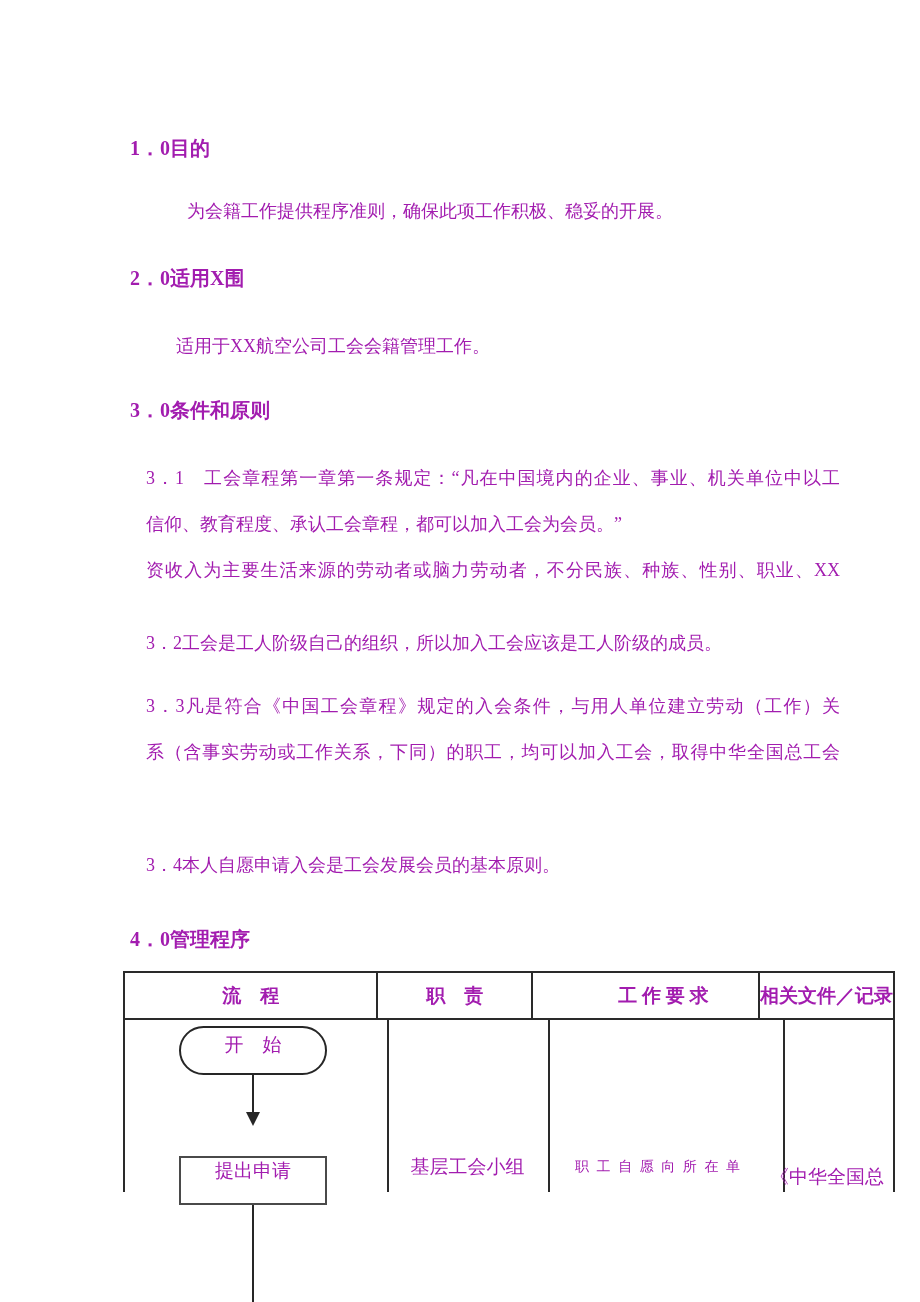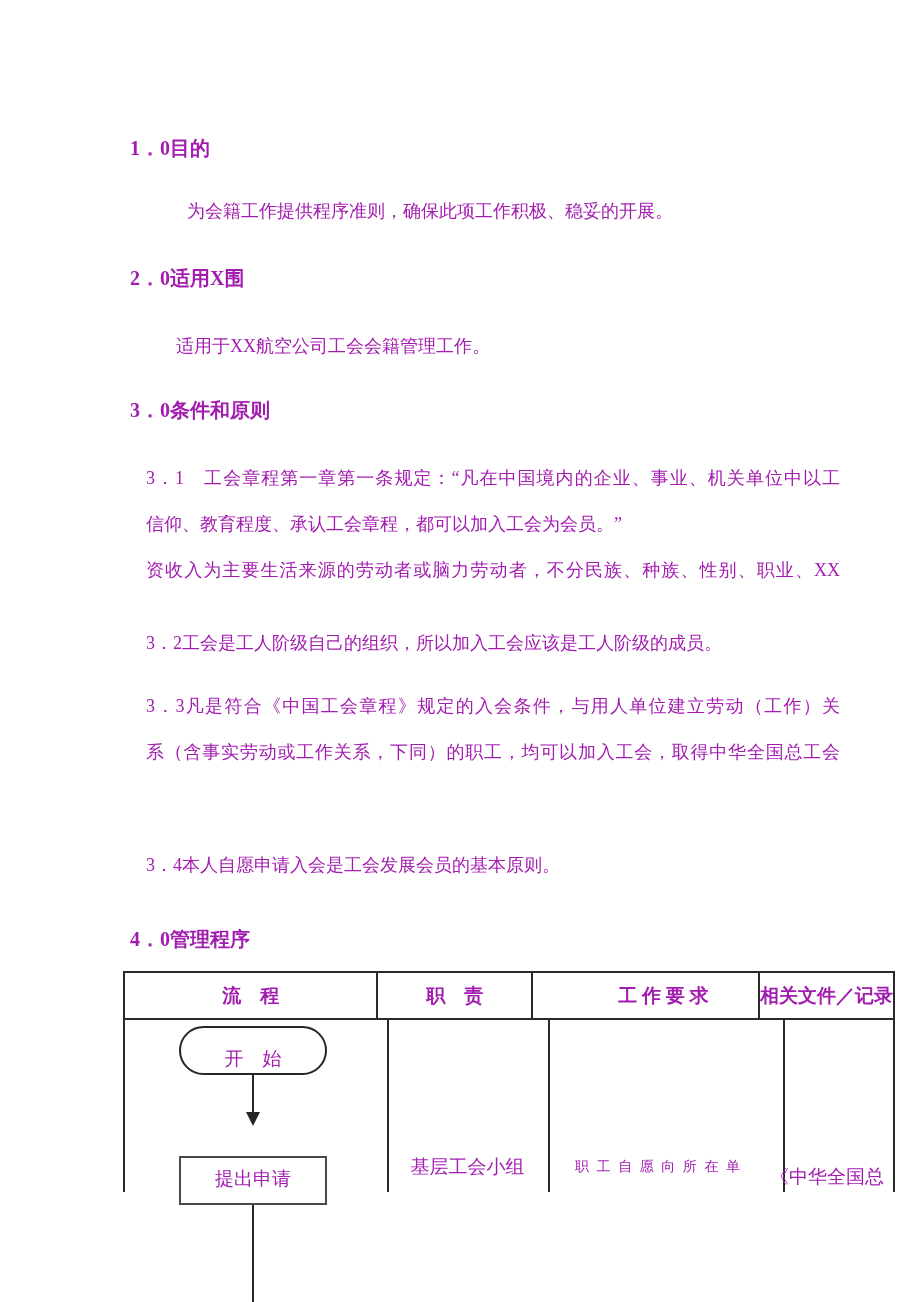--- a/index.html
+++ b/index.html
@@ -86,35 +86,35 @@
   .cell-ref {
     position: absolute; left: 770px; top: 1154px; width: 125px;
     font-size: 19px; line-height: 46px; white-space: pre;
   }
 
   
   .fc-start {
     position: absolute; left: 179px; top: 1026px; width: 148px; height: 49px;
     box-sizing: border-box; border: 2px solid #262626; border-radius: 26px;
     display: flex; align-items: flex-end; justify-content: center;
-    padding-bottom: 1px; font-size: 19px; white-space: pre; background: #ffffff;
+    padding-bottom: 15px; font-size: 19px; white-space: pre; background: #ffffff;
   }
   .fc-vline1 {
     position: absolute; left: 252px; top: 1075px; width: 2px; height: 38px;
     background: #262626;
   }
   .fc-arrowhead {
     position: absolute; left: 246px; top: 1112px; width: 0; height: 0;
     border-left: 7px solid transparent; border-right: 7px solid transparent;
     border-top: 14px solid #262626;
   }
   .fc-rect {
     position: absolute; left: 179px; top: 1156px; width: 148px; height: 49px;
     box-sizing: border-box; border: 2px solid #4a4a4a;
-    display: flex; align-items: center; justify-content: center;
+    display: flex; align-items: flex-start; justify-content: center;
     padding-bottom: 3px; font-size: 19px; white-space: pre; background: #ffffff;
   }
   .fc-vline2 {
     position: absolute; left: 252px; top: 1205px; width: 2px; height: 97px;
     background: #262626;
   }
 </style>
 </head>
 <body>
 

